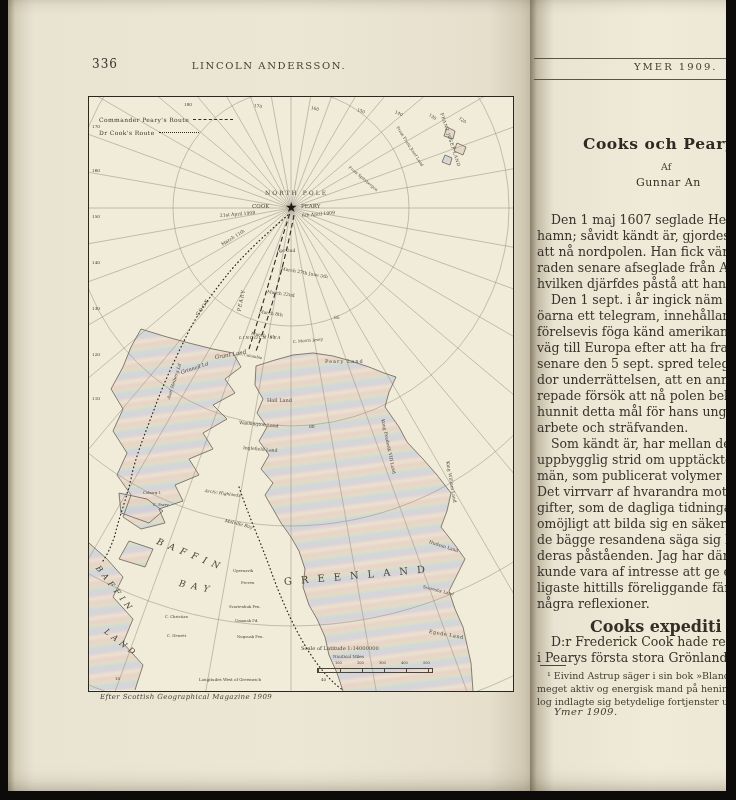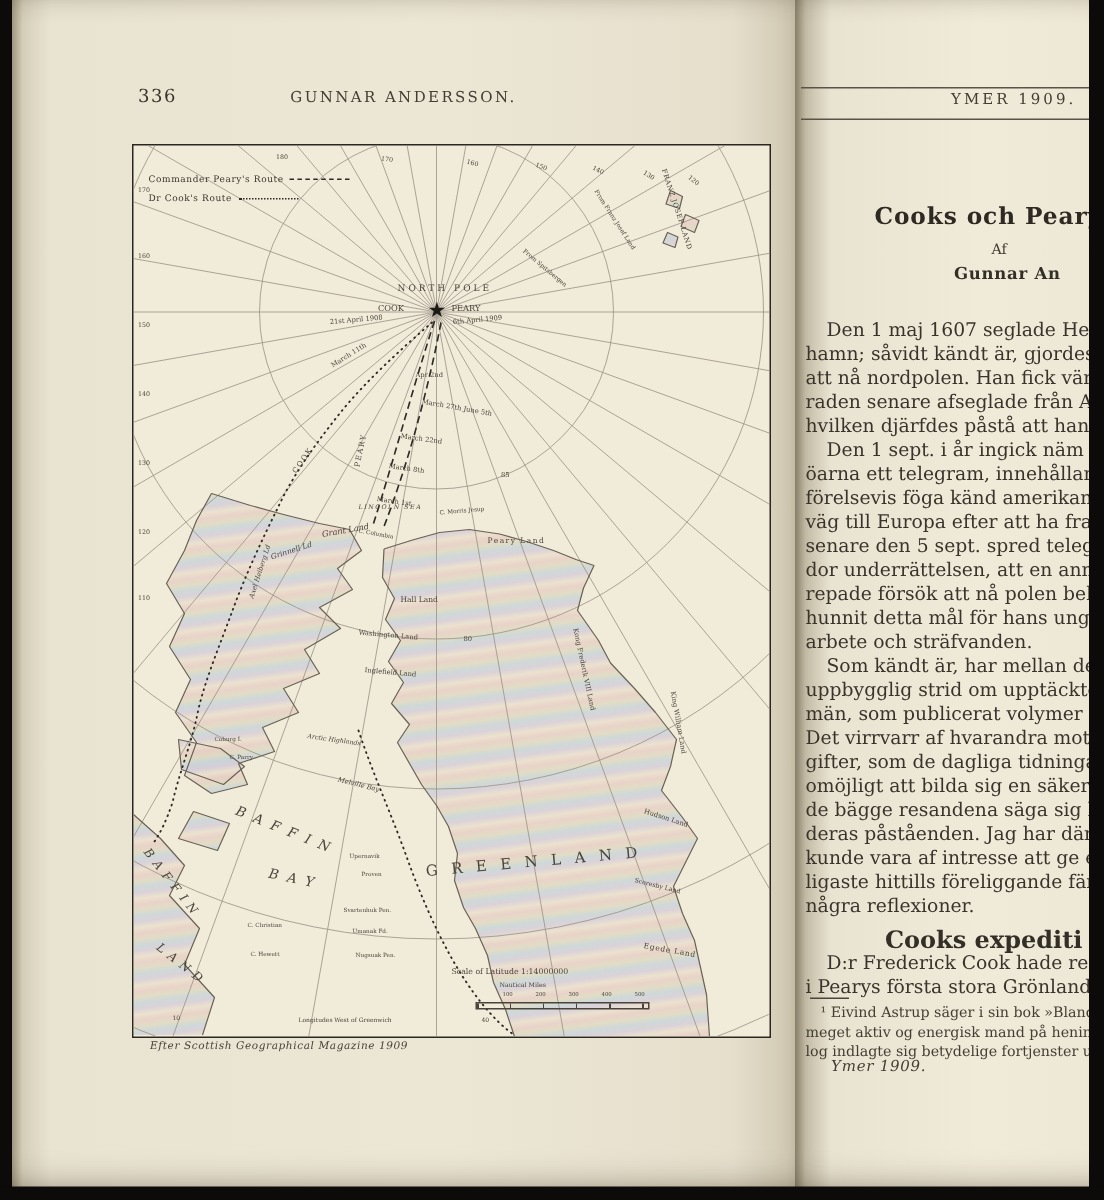--- a/index.html
+++ b/index.html
@@ -39,40 +39,40 @@
   .sample.dashed{border-top:1.6px dashed #2e2a24;}
   .sample.dotted{border-top:1.8px dotted #2e2a24;}
   .scalebar{position:absolute;left:228px;top:571px;width:114px;height:3px;border:0.8px solid #4a443c;
     background:repeating-linear-gradient(90deg,#4a443c 0 1px,rgba(0,0,0,0) 1px 22px);}
   .caption{position:absolute;left:92px;top:693px;font-size:7px;letter-spacing:.4px;color:#49433a;font-style:italic;}
   
   .rp-rule{position:absolute;left:4px;width:210px;border-top:.8px solid #5a5346;}
   .rp-head{position:absolute;left:104px;top:61px;font-size:10px;letter-spacing:2px;white-space:nowrap;color:#433d33;}
   .rp-title{position:absolute;left:53px;top:134px;font-size:15.5px;font-weight:700;letter-spacing:.6px;white-space:nowrap;color:#2e2922;}
   .rp-af{position:absolute;left:131px;top:161px;font-size:9.5px;color:#433d33;}
-  .rp-byline{position:absolute;left:106px;top:176px;font-size:11px;font-weight:700;letter-spacing:.5px;white-space:nowrap;color:#332e26;}
+  .rp-byline{position:absolute;left:106px;top:176px;font-size:11px;font-weight:400;letter-spacing:.5px;white-space:nowrap;color:#332e26;}
   .body-lines{position:absolute;left:7px;top:212px;width:400px;font-size:12.5px;}
   .tline{height:16px;line-height:16px;white-space:nowrap;}
   .tline.ind{padding-left:14px;}
   .rp-sub{position:absolute;left:60px;top:617px;font-size:16px;font-weight:700;white-space:nowrap;color:#332e26;}
   .body-lines2{position:absolute;left:7px;top:634px;width:400px;font-size:12.5px;}
   .fn-rule{position:absolute;left:10px;top:665px;width:26px;border-top:.8px solid #4a443c;}
   .fnote{position:absolute;left:7px;top:669px;width:400px;font-size:9.5px;color:#433d33;}
   .fnote .tline{height:13px;line-height:13px;}
   .fnote .tline.ind{padding-left:10px;}
   .rp-footer{position:absolute;left:24px;top:706px;font-size:10px;font-style:italic;letter-spacing:.5px;color:#433d33;}
 </style>
 </head>
 <body>
 
 <div class="stage">
 
   <div class="page page-left">
     <div class="folio">336</div>
-    <div class="lp-head">GUNNAR ANDERSSON.</div>
+    <div class="lp-head">LINCOLN ANDERSSON.</div>
 
     <div class="map-box">
       <svg id="map-svg" width="424" height="594" viewBox="0 0 424 594">
         <defs>
           <linearGradient id="moire" gradientUnits="userSpaceOnUse" x1="0" y1="0" x2="2.5" y2="19" spreadMethod="repeat">
             <stop offset="0" stop-color="#eadfcc"></stop>
             <stop offset="0.2" stop-color="#e7cdc4"></stop>
             <stop offset="0.4" stop-color="#ded8c0"></stop>
             <stop offset="0.6" stop-color="#c6d4d8"></stop>
             <stop offset="0.8" stop-color="#d5ccd8"></stop>

